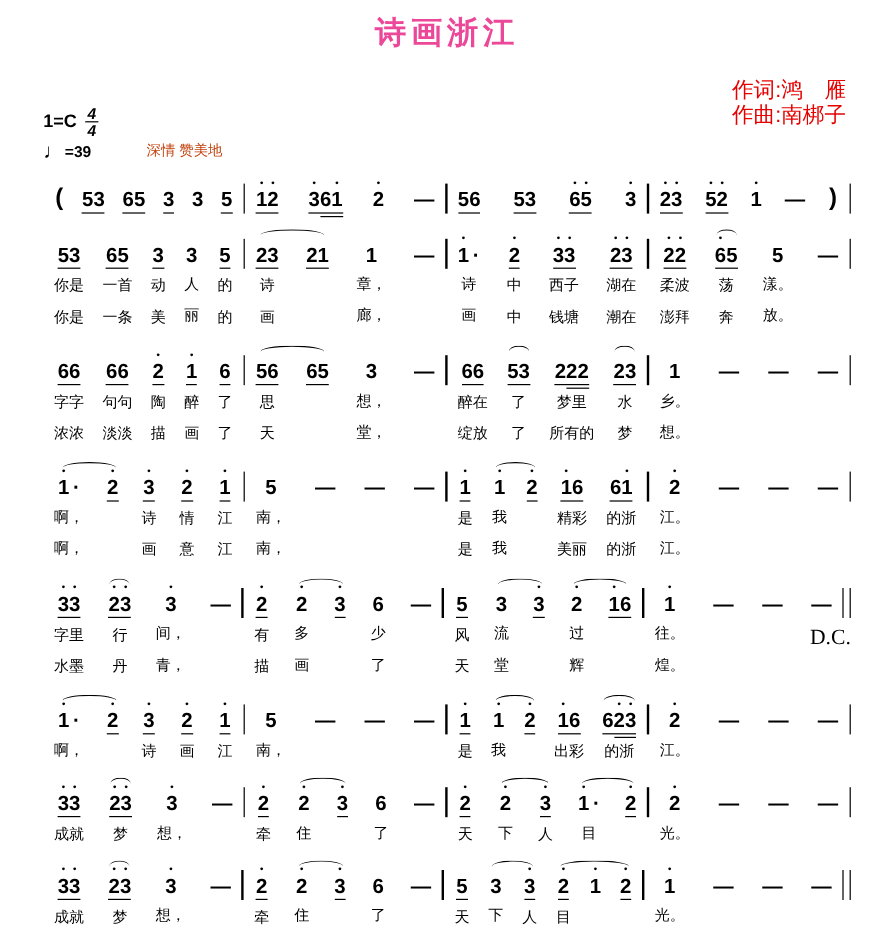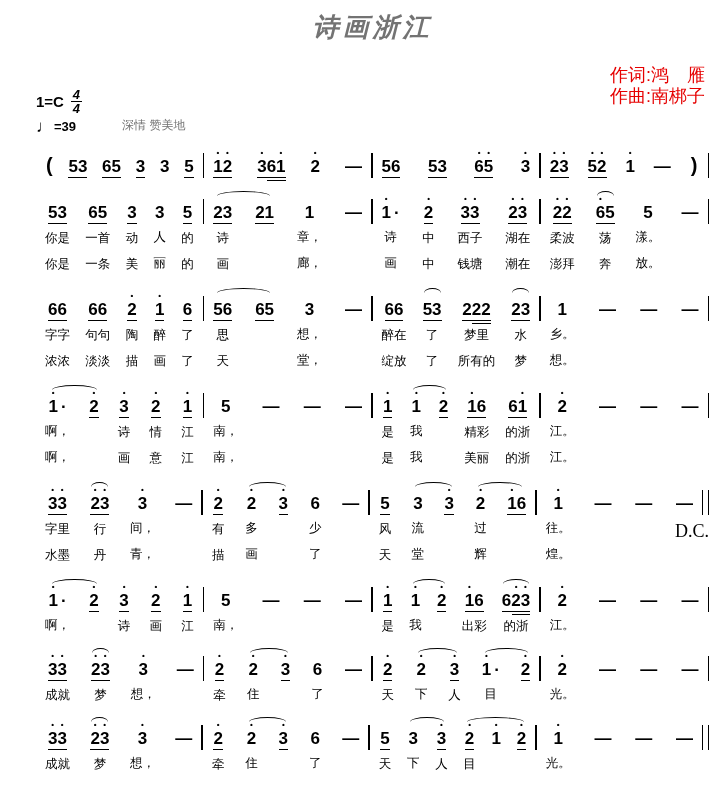--- a/index.html
+++ b/index.html
@@ -47,36 +47,36 @@
   .footer{display:flex;justify-content:flex-end;align-items:center;gap:7px;margin-top:4px;padding-right:6px;font-size:14px;}
   .logo{width:15px;height:15px;border-radius:50%;display:inline-flex;flex-direction:column;justify-content:center;align-items:center;gap:2px;flex:none;}
   .logo i{display:block;width:8px;height:1.5px;background:#fff;}
   .sitename{font-weight:bold;font-style:italic;font-size:15px;letter-spacing:1px;}
 </style>
 </head>
 <body>
 
 <div class="page">
 
-  <div class="title" style="color: #737373; font-style: italic;">诗画浙江</div>
+  <div class="title" style="color: #ec4899;">诗画浙江</div>
 
   <div class="metarow">
     <div class="meta-left">
       <div class="keyrow">
         <span>1=C</span>
         <span class="frac">
           <i>4</i>
           <i class="fl"></i>
           <i>4</i>
         </span>
       </div>
       <div class="temporow">
         <span class="qnote">♩</span>
         <span>=39</span>
-        <span class="expression" style="color: #737373;">深情 赞美地</span>
+        <span class="expression" style="color: #c2410c;">深情 赞美地</span>
       </div>
     </div>
     <div class="credits" style="color: rgb(230, 0, 0);">
       <div>作词:鸿　雁</div>
       <div>作曲:南梆子</div>
     </div>
   </div>
 
   <div id="score">
       <div class="system rows0">

